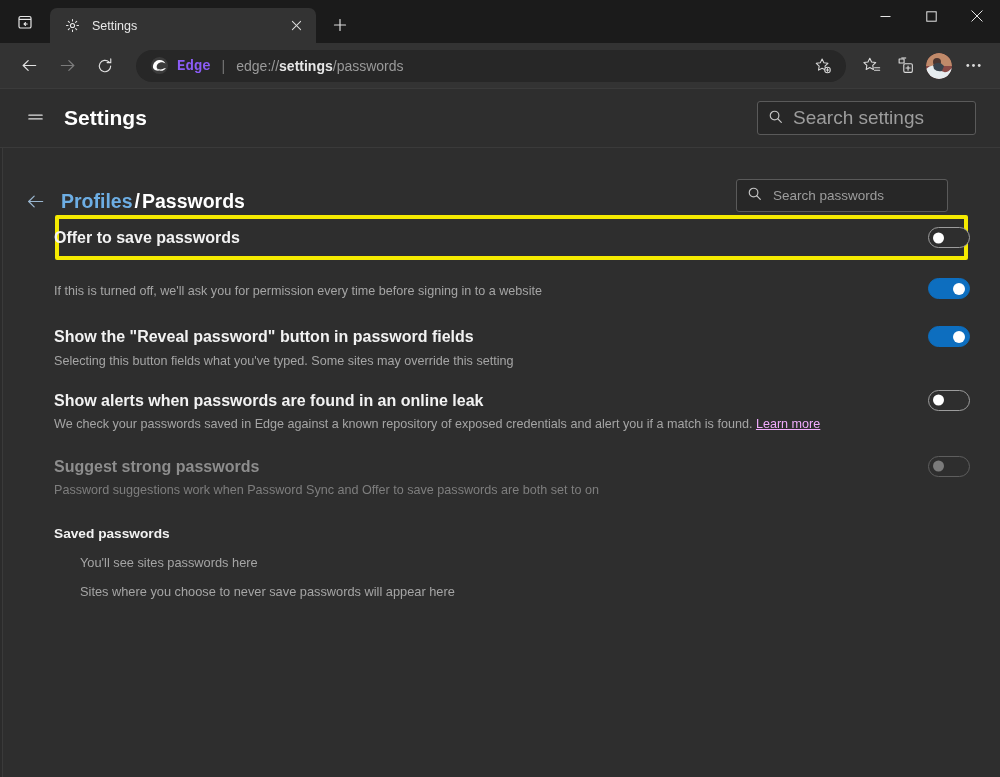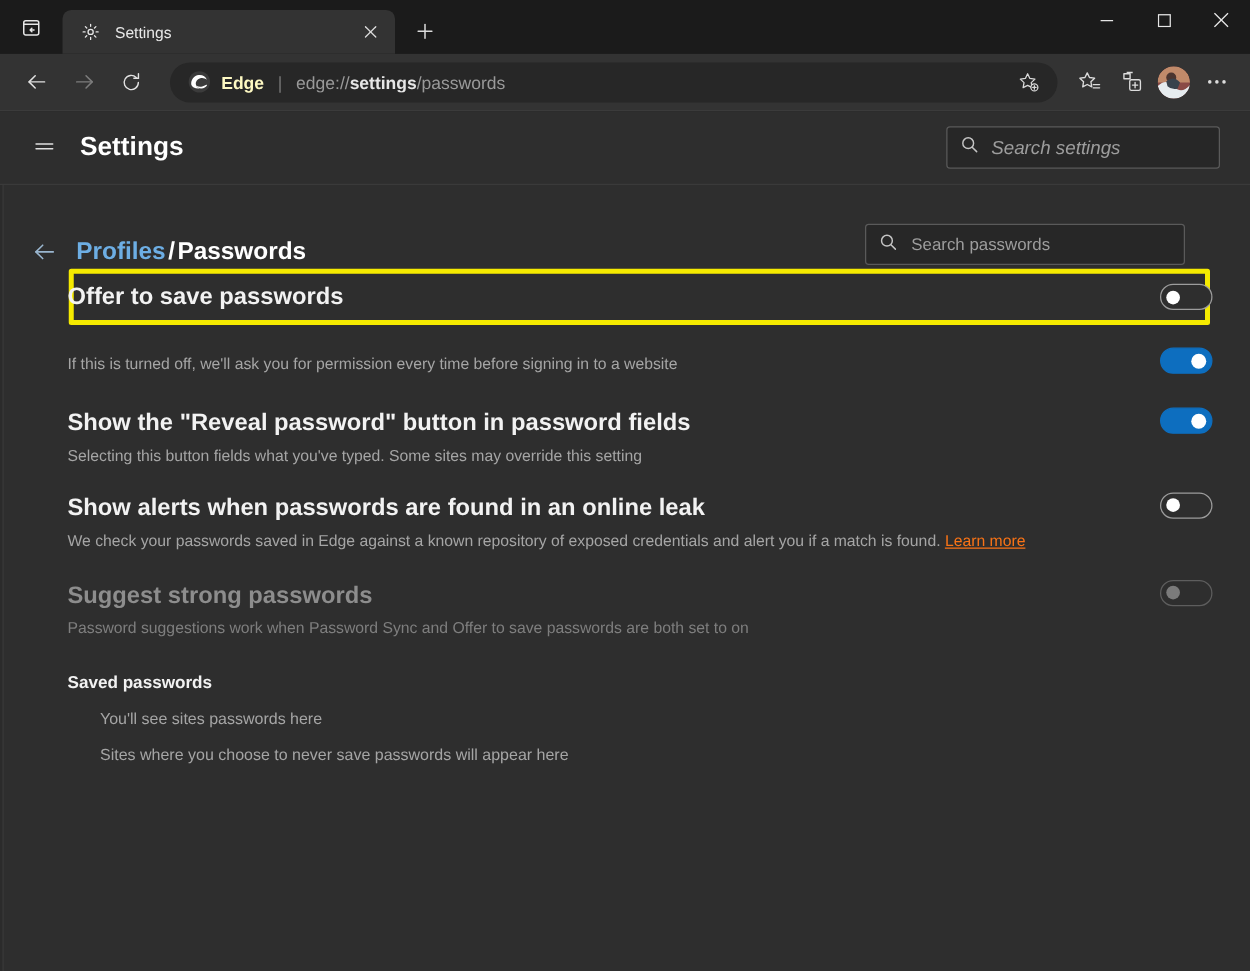--- a/index.html
+++ b/index.html
@@ -107,24 +107,25 @@
     margin: 0 8px 0 10px;
     padding: 0 6px 0 14px;
     min-width: 0;
   }
   .edge-brand {
     display: flex;
     align-items: center;
     flex: none;
   }
   .edge-brand-name {
-    color: #fef9c3;
+    color: #8b5cf6;
     font-size: 14px;
     font-weight: bold;
     margin-left: 8px;
+    font-family: Liberation Mono, monospace;
   }
   .omnibox-sep {
     color: #767676;
     margin: 0 11px;
     font-size: 14px;
   }
   .url {
     flex: 1;
     font-size: 14px;
     color: #9a9a9a;
@@ -171,23 +172,22 @@
     height: 34px;
     background: #272727;
     border: 1px solid #5a5a5a;
     border-radius: 3px;
     display: flex;
     align-items: center;
     padding: 0 10px;
   }
   .search-box .ph {
     color: #9d9d9d;
-    font-size: 15px;
+    font-size: 19px;
     margin-left: 10px;
-    font-style: italic;
   }
 
   
   .page {
     position: relative;
     height: 672px;
     background: #2e2e2e;
   }
   .edge-sliver {
     position: absolute;
@@ -221,21 +221,21 @@
     margin-left: 13px;
     white-space: nowrap;
   }
   .bc-link { color: #6daee4; }
   .bc-sep { color: #ffffff; margin: 0 2px; }
   .bc-cur { color: #ffffff; }
   .search-pw {
     position: absolute;
     right: 52px;
     top: 31px;
-    width: 256px;
+    width: 212px;
     height: 33px;
     background: #272727;
     border: 1px solid #5a5a5a;
     border-radius: 3px;
     display: flex;
     align-items: center;
     padding: 0 10px;
   }
   .search-pw .ph {
     color: #9d9d9d;
@@ -250,35 +250,35 @@
   }
   .setting-row {
     position: relative;
     display: flex;
     align-items: flex-start;
     padding: 0 0 0 34px;
     min-height: 28px;
   }
   .setting-texts { flex: 1; min-width: 0; }
   .setting-title {
-    font-size: 19px;
+    font-size: 16px;
     font-weight: bold;
     color: #f2f2f2;
     line-height: 1.35;
   }
   .setting-desc {
     font-size: 12.6px;
     color: #a5a5a5;
     line-height: 1.45;
     margin-top: 4px;
   }
   .setting-row.dim .setting-title { color: #8d8d8d; }
   .setting-row.dim .setting-desc { color: #7e7e7e; }
   .learn-link {
-    color: #f97316;
+    color: #f0abfc;
     text-decoration: underline;
   }
 
   
   .toggle {
     width: 42px;
     height: 21px;
     border-radius: 11px;
     position: relative;
     flex: none;

